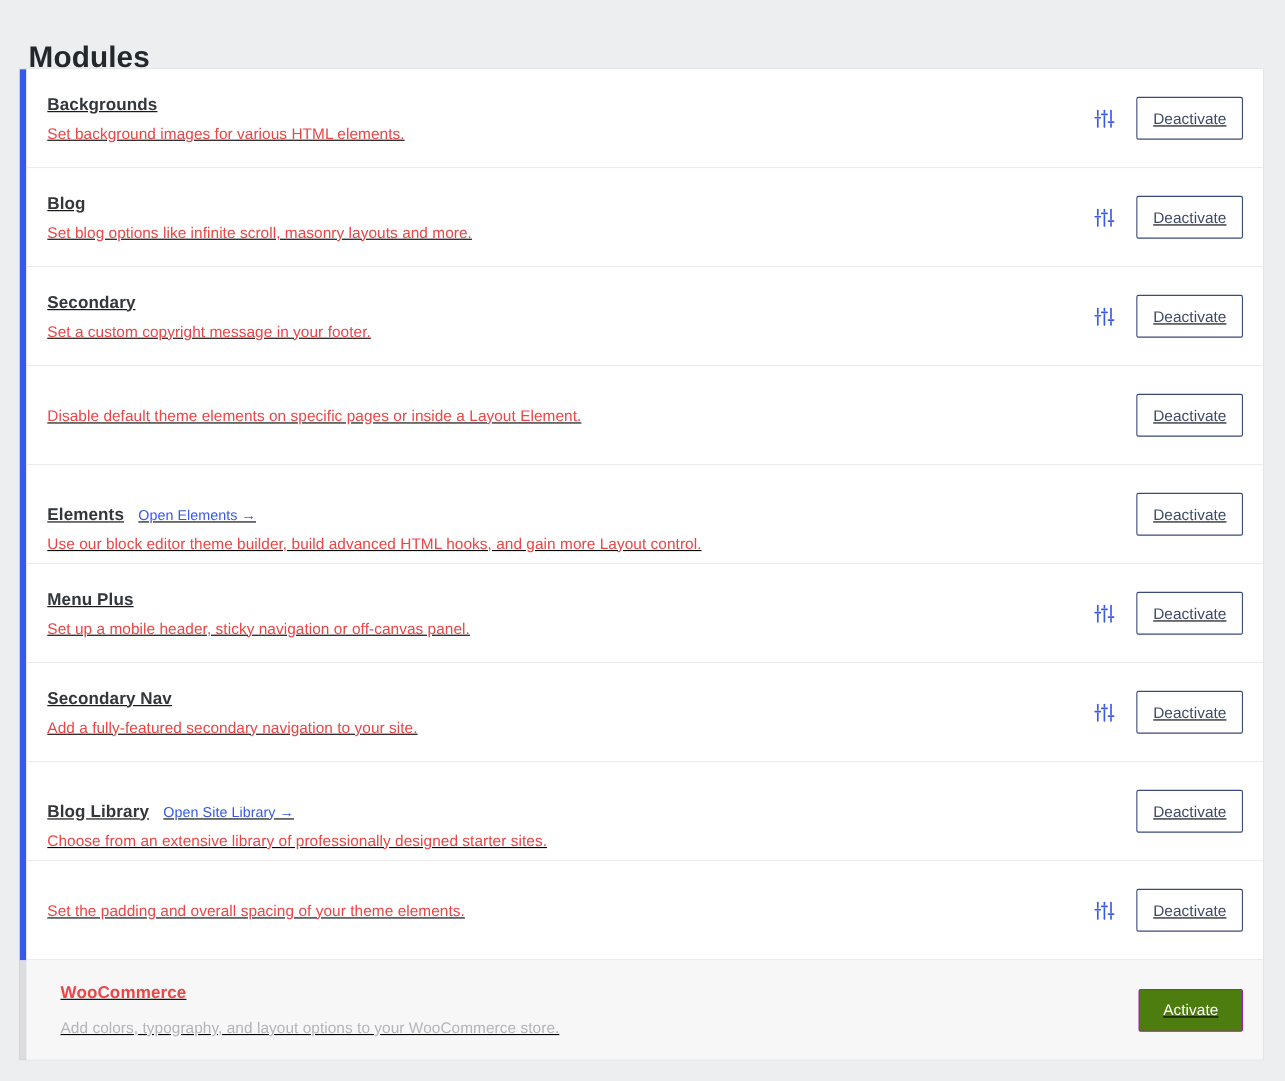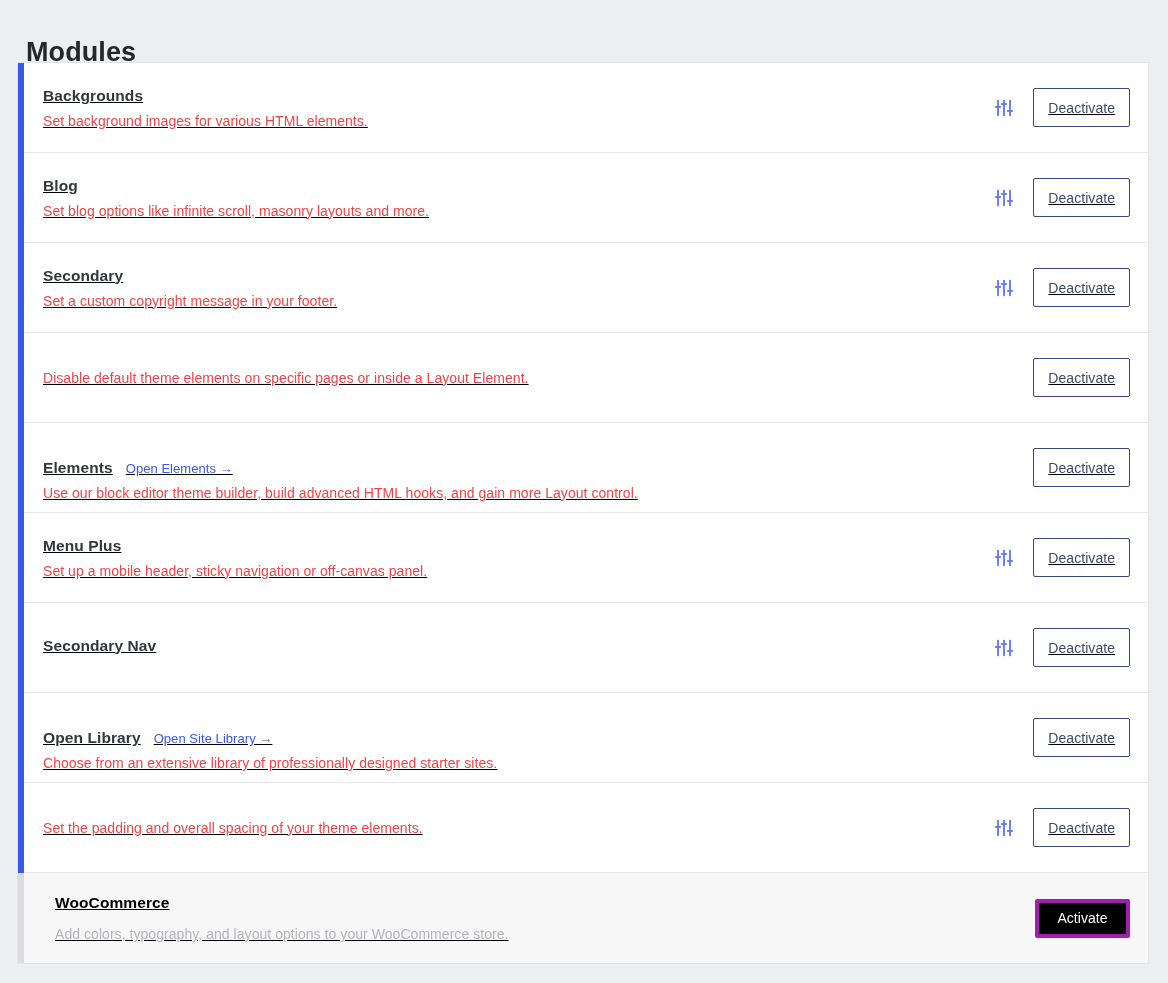--- a/index.html
+++ b/index.html
@@ -75,21 +75,21 @@
     margin-bottom: 4px;
   }
 
   .module-name {
     font-size: 15.5px;
     font-weight: 700;
     color: #32373c;
     line-height: 22px;
     letter-spacing: 0.1px;
   }
-  .is-inactive .module-name { color: #000000; font-weight: 700; }
+  .is-inactive .module-name { color: #ef4444; font-weight: 700; }
 
   .module-link {
     font-size: 13px;
     color: #3858e9;
     text-decoration: none;
     line-height: 18px;
     letter-spacing: 0.05px;
     margin-top: 28px;
   }
 
@@ -137,22 +137,22 @@
     text-align: right;
   }
 
   .btn-deactivate {
     background: #ffffff;
     border: 1px solid #3a4a7d;
     color: #3c4a68;
   }
 
   .btn-activate {
-    background: #000000;
-    border: 4px solid #a21caf;
+    background: #4d7c0f;
+    border: 1px solid #a21caf;
     color: #ffffff;
     cursor: default;
   }
 </style>
 </head>
 <body>
 
 <div class="page">
 
   <h1 class="page-title">Modules</h1>
@@ -279,42 +279,43 @@
       </span>
       <button class="btn btn-deactivate">Deactivate</button>
     </div>
   </div>
       <div class="module-row">
     <div class="module-info">
       <div class="module-title-line">
         <span class="module-name">Secondary Nav</span>
 
       </div>
-    </div>
-    <div class="module-actions">
-      <span class="settings-icon">
-        <svg width="20" height="20" viewBox="0 0 20 20" fill="none" stroke="currentColor" stroke-width="1.5" stroke-linecap="round">
-          <line x1="4" y1="2.5" x2="4" y2="7.5"></line>
-          <line x1="4" y1="10.5" x2="4" y2="17.5"></line>
-          <line x1="1.6" y1="9" x2="6.4" y2="9"></line>
-          <line x1="10" y1="2.5" x2="10" y2="4.5"></line>
-          <line x1="10" y1="7.5" x2="10" y2="17.5"></line>
-          <line x1="7.6" y1="6" x2="12.4" y2="6"></line>
-          <line x1="16" y1="2.5" x2="16" y2="11.5"></line>
-          <line x1="16" y1="14.5" x2="16" y2="17.5"></line>
-          <line x1="13.6" y1="13" x2="18.4" y2="13"></line>
-        </svg>
-      </span>
-      <button class="btn btn-deactivate">Deactivate</button>
-    </div>
-  </div>
-      <div class="module-row">
-    <div class="module-info">
-      <div class="module-title-line">
-        <span class="module-name">Open Library</span>
+      <div class="module-desc">Add a fully-featured secondary navigation to your site.</div>
+    </div>
+    <div class="module-actions">
+      <span class="settings-icon">
+        <svg width="20" height="20" viewBox="0 0 20 20" fill="none" stroke="currentColor" stroke-width="1.5" stroke-linecap="round">
+          <line x1="4" y1="2.5" x2="4" y2="7.5"></line>
+          <line x1="4" y1="10.5" x2="4" y2="17.5"></line>
+          <line x1="1.6" y1="9" x2="6.4" y2="9"></line>
+          <line x1="10" y1="2.5" x2="10" y2="4.5"></line>
+          <line x1="10" y1="7.5" x2="10" y2="17.5"></line>
+          <line x1="7.6" y1="6" x2="12.4" y2="6"></line>
+          <line x1="16" y1="2.5" x2="16" y2="11.5"></line>
+          <line x1="16" y1="14.5" x2="16" y2="17.5"></line>
+          <line x1="13.6" y1="13" x2="18.4" y2="13"></line>
+        </svg>
+      </span>
+      <button class="btn btn-deactivate">Deactivate</button>
+    </div>
+  </div>
+      <div class="module-row">
+    <div class="module-info">
+      <div class="module-title-line">
+        <span class="module-name">Blog Library</span>
         <a class="module-link" href="#">Open Site Library →</a>
       </div>
       <div class="module-desc">Choose from an extensive library of professionally designed starter sites.</div>
     </div>
     <div class="module-actions">
 
       <button class="btn btn-deactivate">Deactivate</button>
     </div>
   </div>
       <div class="module-row">

